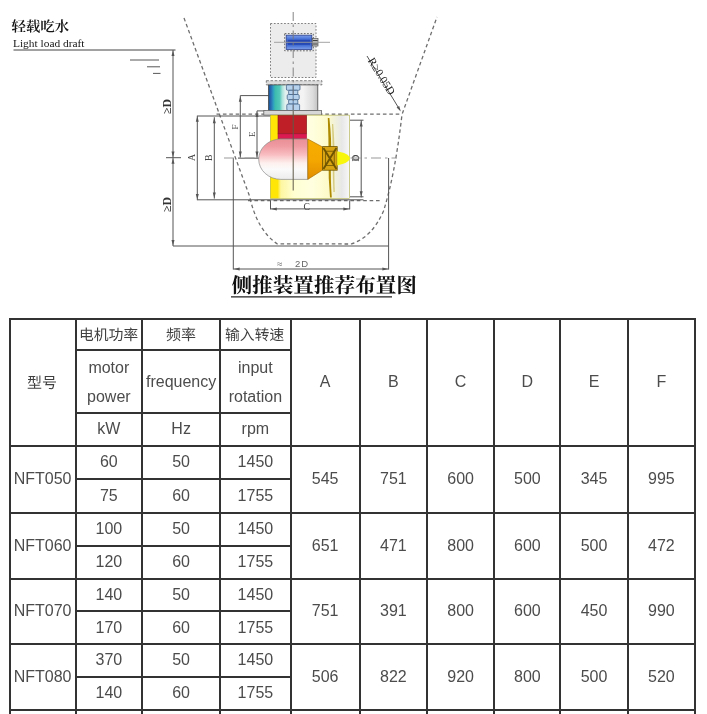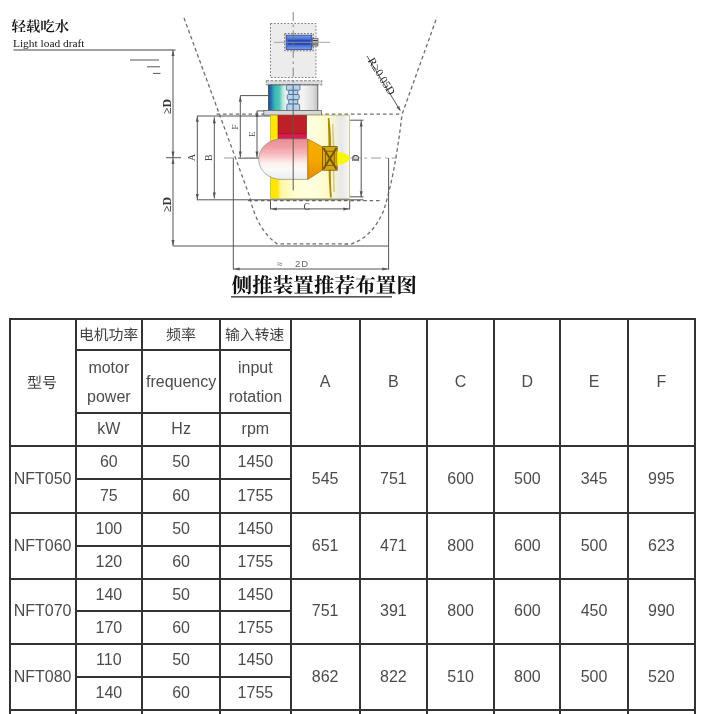--- a/index.html
+++ b/index.html
@@ -290,21 +290,21 @@
 <tr class="h3">
           <td rowspan="2">NFT060</td>
           <td>100</td>
           <td>50</td>
           <td>1450</td>
           <td rowspan="2">651</td>
           <td rowspan="2">471</td>
           <td rowspan="2">800</td>
           <td rowspan="2">600</td>
           <td rowspan="2">500</td>
-          <td rowspan="2">623</td>
+          <td rowspan="2">472</td>
         </tr>
 <tr class="h4">
           <td>120</td>
           <td>60</td>
           <td>1755</td>
         </tr>
 <tr class="h5">
           <td rowspan="2">NFT070</td>
           <td>140</td>
           <td>50</td>
@@ -316,26 +316,26 @@
           <td rowspan="2">450</td>
           <td rowspan="2">990</td>
         </tr>
 <tr class="h6">
           <td>170</td>
           <td>60</td>
           <td>1755</td>
         </tr>
 <tr class="h7">
           <td rowspan="2">NFT080</td>
-          <td>110</td>
-          <td>50</td>
-          <td>1450</td>
-          <td rowspan="2">862</td>
+          <td>370</td>
+          <td>50</td>
+          <td>1450</td>
+          <td rowspan="2">506</td>
           <td rowspan="2">822</td>
-          <td rowspan="2">510</td>
+          <td rowspan="2">920</td>
           <td rowspan="2">800</td>
           <td rowspan="2">500</td>
           <td rowspan="2">520</td>
         </tr>
 <tr class="h8">
           <td>140</td>
           <td>60</td>
           <td>1755</td>
         </tr>
 <tr class="d">

